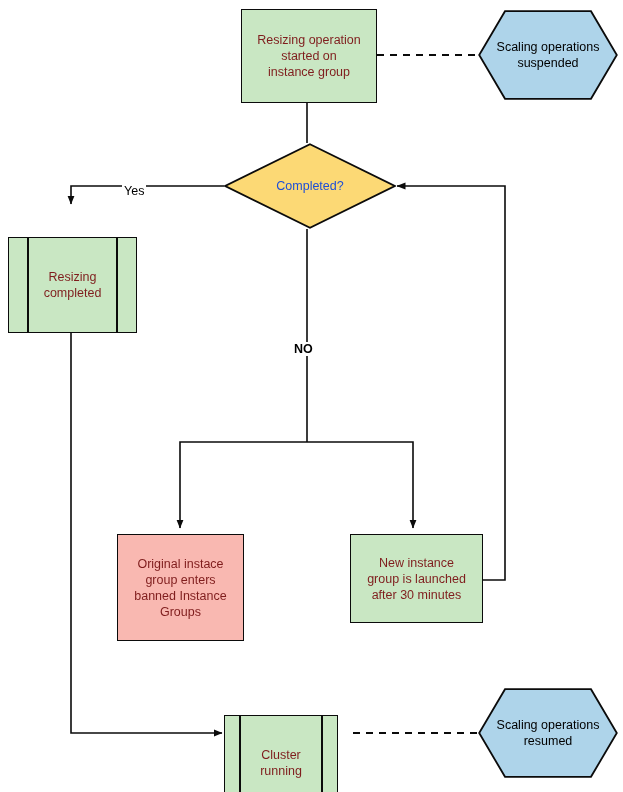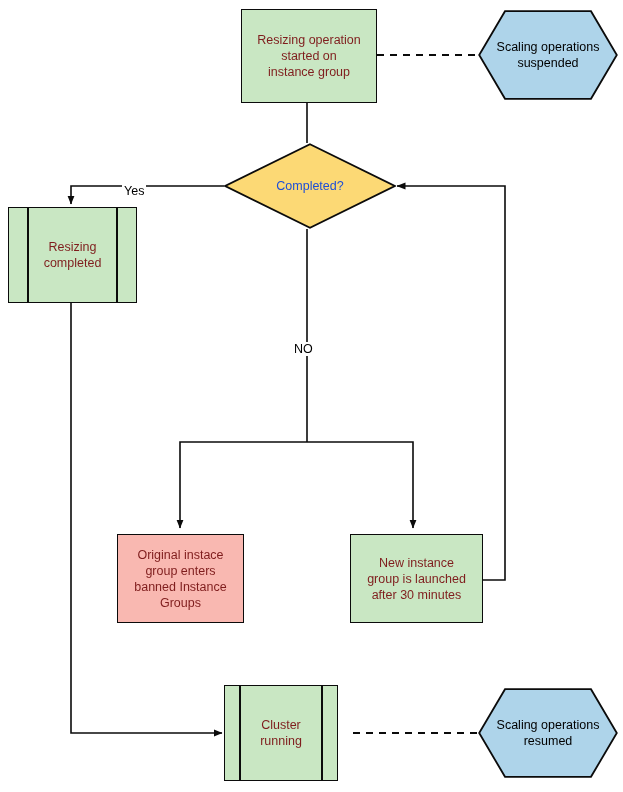--- a/index.html
+++ b/index.html
@@ -42,21 +42,21 @@
     padding: 0 6px;
     white-space: pre-line;
   }
   
   .rect {
     border: 1.6px solid #0b0b0b;
   }
   .fill-green  { background: #c9e7c3; }
   .fill-pink   { background: #f9b8b1; }
   
-  .predef { position: absolute; }
+  .predef { position: absolute; margin-top: 30px; }
   .predef .bar {
     position: absolute;
     top: 0;
     bottom: 0;
     width: 1.6px;
     background: #0b0b0b;
   }
   
   .diamond-wrap { position: absolute; z-index: 3; }
   .diamond-wrap .dtext {
@@ -116,21 +116,21 @@
     <path d="M307,442 L413,442 L413,528" fill="none" stroke="#0b0b0b" stroke-width="1.6" marker-end="url(#arrow)"></path>
 
     <path d="M477,580 L505,580 L505,186 L397,186" fill="none" stroke="#0b0b0b" stroke-width="1.6" marker-end="url(#arrow)"></path>
 
     <path d="M71,303 L71,733 L222,733" fill="none" stroke="#0b0b0b" stroke-width="1.6" marker-end="url(#arrow)"></path>
 
     <path d="M353,733 L478,733" fill="none" stroke="#0b0b0b" stroke-width="2" stroke-dasharray="7,6"></path>
   </svg>
 
   <div class="edge-label" style="left:122px; top:178px;margin-top:6px;">Yes</div>
-  <div class="edge-label" style="left:292px; top:342px;">NO</div>
+  <div class="edge-label" style="left:292px; top:342px;font-weight:bold;">NO</div>
 
   <div class="node rect fill-green" style="left:241px; top:9px; width:136px; height:94px;">
     <span class="label">Resizing operation
 started on
 instance group</span>
   </div>
 
   <div class="hex-wrap" style="left:478px; top:10px; width:140px; height:90px;">
     <svg width="140" height="90" viewBox="0 0 140 90">
       <polygon points="27,1.2 113,1.2 138.8,45 113,88.8 27,88.8 1.2,45" fill="#aed4ea" stroke="#0b0b0b" stroke-width="1.8"></polygon>
@@ -146,21 +146,21 @@
     <div class="dtext">Completed?</div>
   </div>
 
   <div class="node rect fill-green predef" style="left:8px; top:207px; width:129px; height:96px;">
     <span class="bar" style="left:18px;"></span>
     <span class="bar" style="right:18px;"></span>
     <span class="label">Resizing
 completed</span>
   </div>
 
-  <div class="node rect fill-pink" style="left:117px; top:534px; width:127px; height:89px;">
+  <div class="node rect fill-pink" style="left:117px; top:534px; width:127px; height:107px;">
     <span class="label">Original instace
 group enters
 banned Instance
 Groups</span>
   </div>
 
   <div class="node rect fill-green" style="left:350px; top:534px; width:133px; height:89px;">
     <span class="label">New instance
 group is launched
 after 30 minutes</span>

